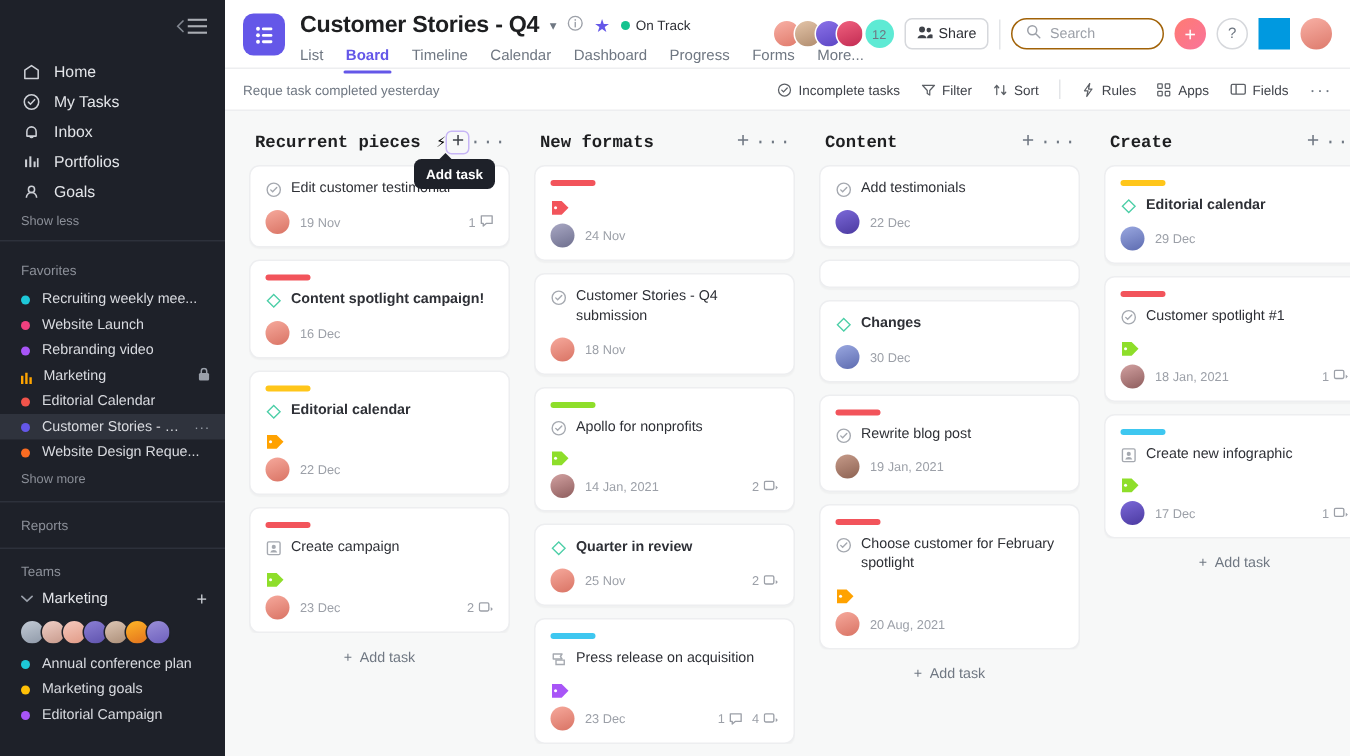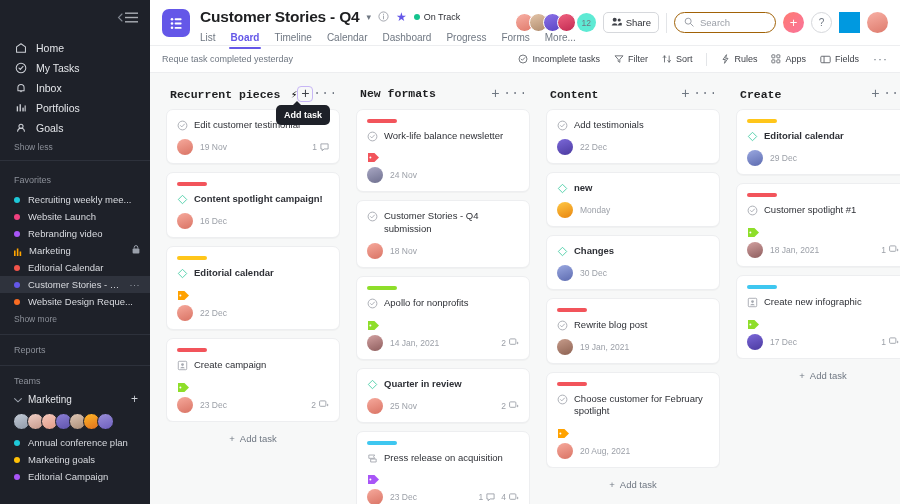--- a/index.html
+++ b/index.html
@@ -489,27 +489,20 @@
 
       <div class="col">
         <div class="col-head">
           <span class="col-title">New formats</span>
           <span class="col-plus">+</span>
           <span class="col-dots">···</span>
         </div>
         <div class="cards">
           <div class="card">
             <div class="cbar" style="background:#f2545b"></div>
-            <div class="crow">
-              <svg width="11" height="11" viewBox="0 0 12 12" style="margin-top:1px;flex:0 0 11px">
-                  <circle cx="6" cy="6" r="4.8" fill="none" stroke="#a5a9b0" stroke-width="1"></circle>
-                  <path d="M3.8 6.1 L5.2 7.5 L8.2 4.4" fill="none" stroke="#a5a9b0" stroke-width="1" stroke-linecap="round"></path>
-                </svg>
-              <span class="ctext">Work-life balance newsletter</span>
-            </div>
             <div class="tag">
               <svg width="13" height="11" viewBox="0 0 14 12">
                   <path d="M1 1 H8 L13 6 L8 11 H1 Z" fill="#f2545b"></path>
                   <circle cx="3.6" cy="6" r="1.1" fill="#fff"></circle>
                 </svg>
             </div>
             <div class="cmeta">
               <span class="av" style="background:linear-gradient(160deg,#a9a8c4,#6e6f8e)"></span>
               <span class="cdate">24 Nov</span>
             </div>
@@ -621,30 +614,20 @@
                   <path d="M3.8 6.1 L5.2 7.5 L8.2 4.4" fill="none" stroke="#a5a9b0" stroke-width="1" stroke-linecap="round"></path>
                 </svg>
               <span class="ctext">Add testimonials</span>
             </div>
             <div class="cmeta">
               <span class="av" style="background:linear-gradient(160deg,#7b68d8,#4b3aa0)"></span>
               <span class="cdate">22 Dec</span>
             </div>
           </div>
           <div class="card">
-            <div class="crow">
-              <svg width="11" height="11" viewBox="0 0 12 12" style="margin-top:1px;flex:0 0 11px">
-                  <path d="M6 1.4 L10.6 6 L6 10.6 L1.4 6 Z" fill="none" stroke="#4ecfa8" stroke-width="1"></path>
-                </svg>
-              <span class="ctext bold">new</span>
-            </div>
-            <div class="cmeta">
-              <span class="av" style="background:linear-gradient(160deg,#ffc845,#e8850f)"></span>
-              <span class="cdate">Monday</span>
-            </div>
           </div>
           <div class="card">
             <div class="crow">
               <svg width="11" height="11" viewBox="0 0 12 12" style="margin-top:1px;flex:0 0 11px">
                   <path d="M6 1.4 L10.6 6 L6 10.6 L1.4 6 Z" fill="none" stroke="#4ecfa8" stroke-width="1"></path>
                 </svg>
               <span class="ctext bold">Changes</span>
             </div>
             <div class="cmeta">
               <span class="av" style="background:linear-gradient(160deg,#9aa8e0,#5d6bb0)"></span>

